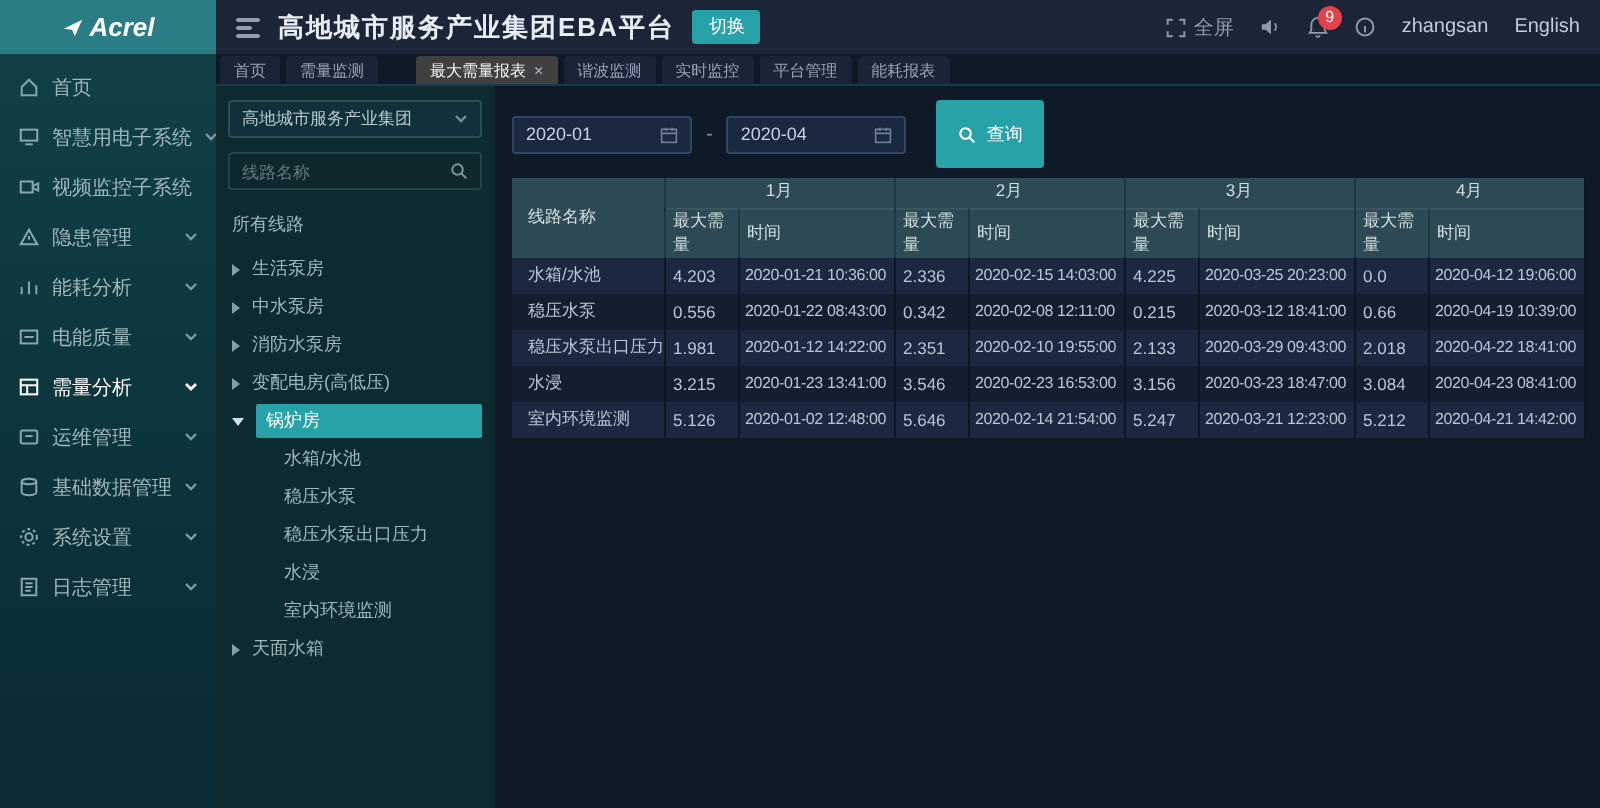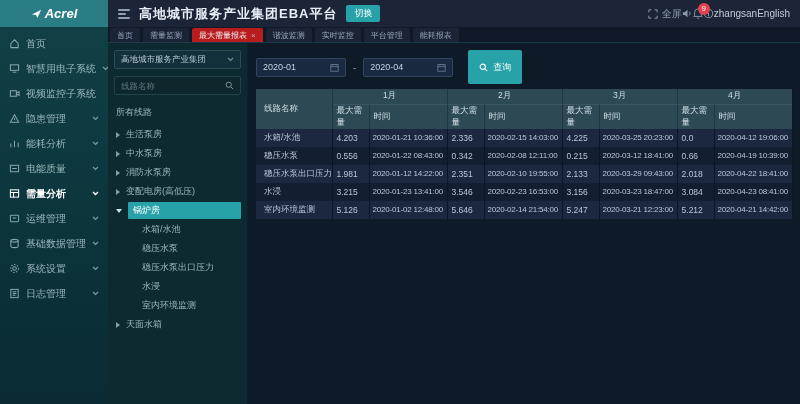--- a/index.html
+++ b/index.html
@@ -11,50 +11,50 @@
   .topbar { height:27px; display:flex; flex:0 0 27px; background:#1c2537; }
   .logo { width:108px; background:#2a7d84; color:#fff; display:flex; align-items:center;
     justify-content:center; gap:3px; font-weight:bold; font-style:italic; font-size:13px; }
   .tb-main { flex:1; display:flex; align-items:center; gap:9px; padding:0 10px; }
   .hamburger { width:12px; display:flex; flex-direction:column; gap:2px; cursor:pointer; }
   .hamburger i { height:2px; background:#93a0b4; border-radius:1px; }
   .hamburger i.short { width:8px; }
   .app-title { color:#e7edf5; font-size:13px; font-weight:bold; letter-spacing:1px; }
   .switch-btn { background:#27a2a8; color:#fff; font-size:9px; padding:2px 8px;
     border:none; border-radius:2px; cursor:pointer; }
-  .tb-right { margin-left:auto; display:flex; align-items:center; 
+  .tb-right { margin-left:auto; display:flex; align-items:center; gap:13px;
     color:#8d99ad; font-size:10px; }
   .tb-item { display:flex; align-items:center; gap:4px; cursor:pointer; }
   .bell-wrap { position:relative; }
   .badge { position:absolute; top:-5px; right:-7px; min-width:12px; height:12px;
     background:#e3414b; color:#fff; border-radius:7px; font-size:8px; line-height:12px;
     text-align:center; padding:0 2px; }
   .tb-user, .tb-lang { color:#c2cbd8; cursor:pointer; }
 
   
   .body-row { flex:1; display:flex; min-height:0; }
 
   
   .sidebar { width:108px; flex:0 0 108px; background:linear-gradient(180deg,#104046 0%,#0b3038 70%,#0a2b33 100%);
     padding-top:4px; }
   .side-item { height:25px; display:flex; align-items:center; gap:6px; padding:0 9px;
     color:#9cb8bd; font-size:10px; cursor:pointer; white-space:nowrap; }
   .side-item .sicon { width:11px; height:11px; flex:0 0 11px; display:flex; color:#86a7ad; }
   .side-item .chev { margin-left:auto; color:#7d9ca2; display:flex; }
-  .side-item.active { color:#fff; font-weight:bold; }
+  .side-item.active { color:#fff; font-weight:normal; }
   .side-item.active .sicon, .side-item.active .chev { color:#fff; }
 
   
   .right-col { flex:1; display:flex; flex-direction:column; min-width:0; }
   .tabbar { height:16px; flex:0 0 16px; background:#101928; display:flex; align-items:flex-end;
     gap:3px; padding-left:2px; border-bottom:1px solid #1d3a4a; }
   .tab { height:14px; display:flex; align-items:center; gap:4px; padding:0 7px;
     background:#1b2437; color:#97a3b7; font-size:8px; border-radius:2px 2px 0 0;
     cursor:pointer; white-space:nowrap; }
-  .tab.active { background:#b91c1c; color:#f0f4f9; }
+  .tab.active { background:#404040; color:#f0f4f9;margin-left:16px; }
   .tab .tab-close { font-size:8px; color:#aeb9cc; cursor:pointer; }
 
   .content-row { flex:1; display:flex; min-height:0; }
 
   
   .panel { width:140px; flex:0 0 140px; background:#0c2a30; padding:7px 6px;
     border-right:1px solid #0a222a; overflow:hidden; }
   .org-select { height:19px; border:1px solid #2c4d55; background:#12303a; border-radius:2px;
     display:flex; align-items:center; justify-content:space-between; padding:0 6px;
     color:#b7c9ce; font-size:8.5px; cursor:pointer; white-space:nowrap; }

